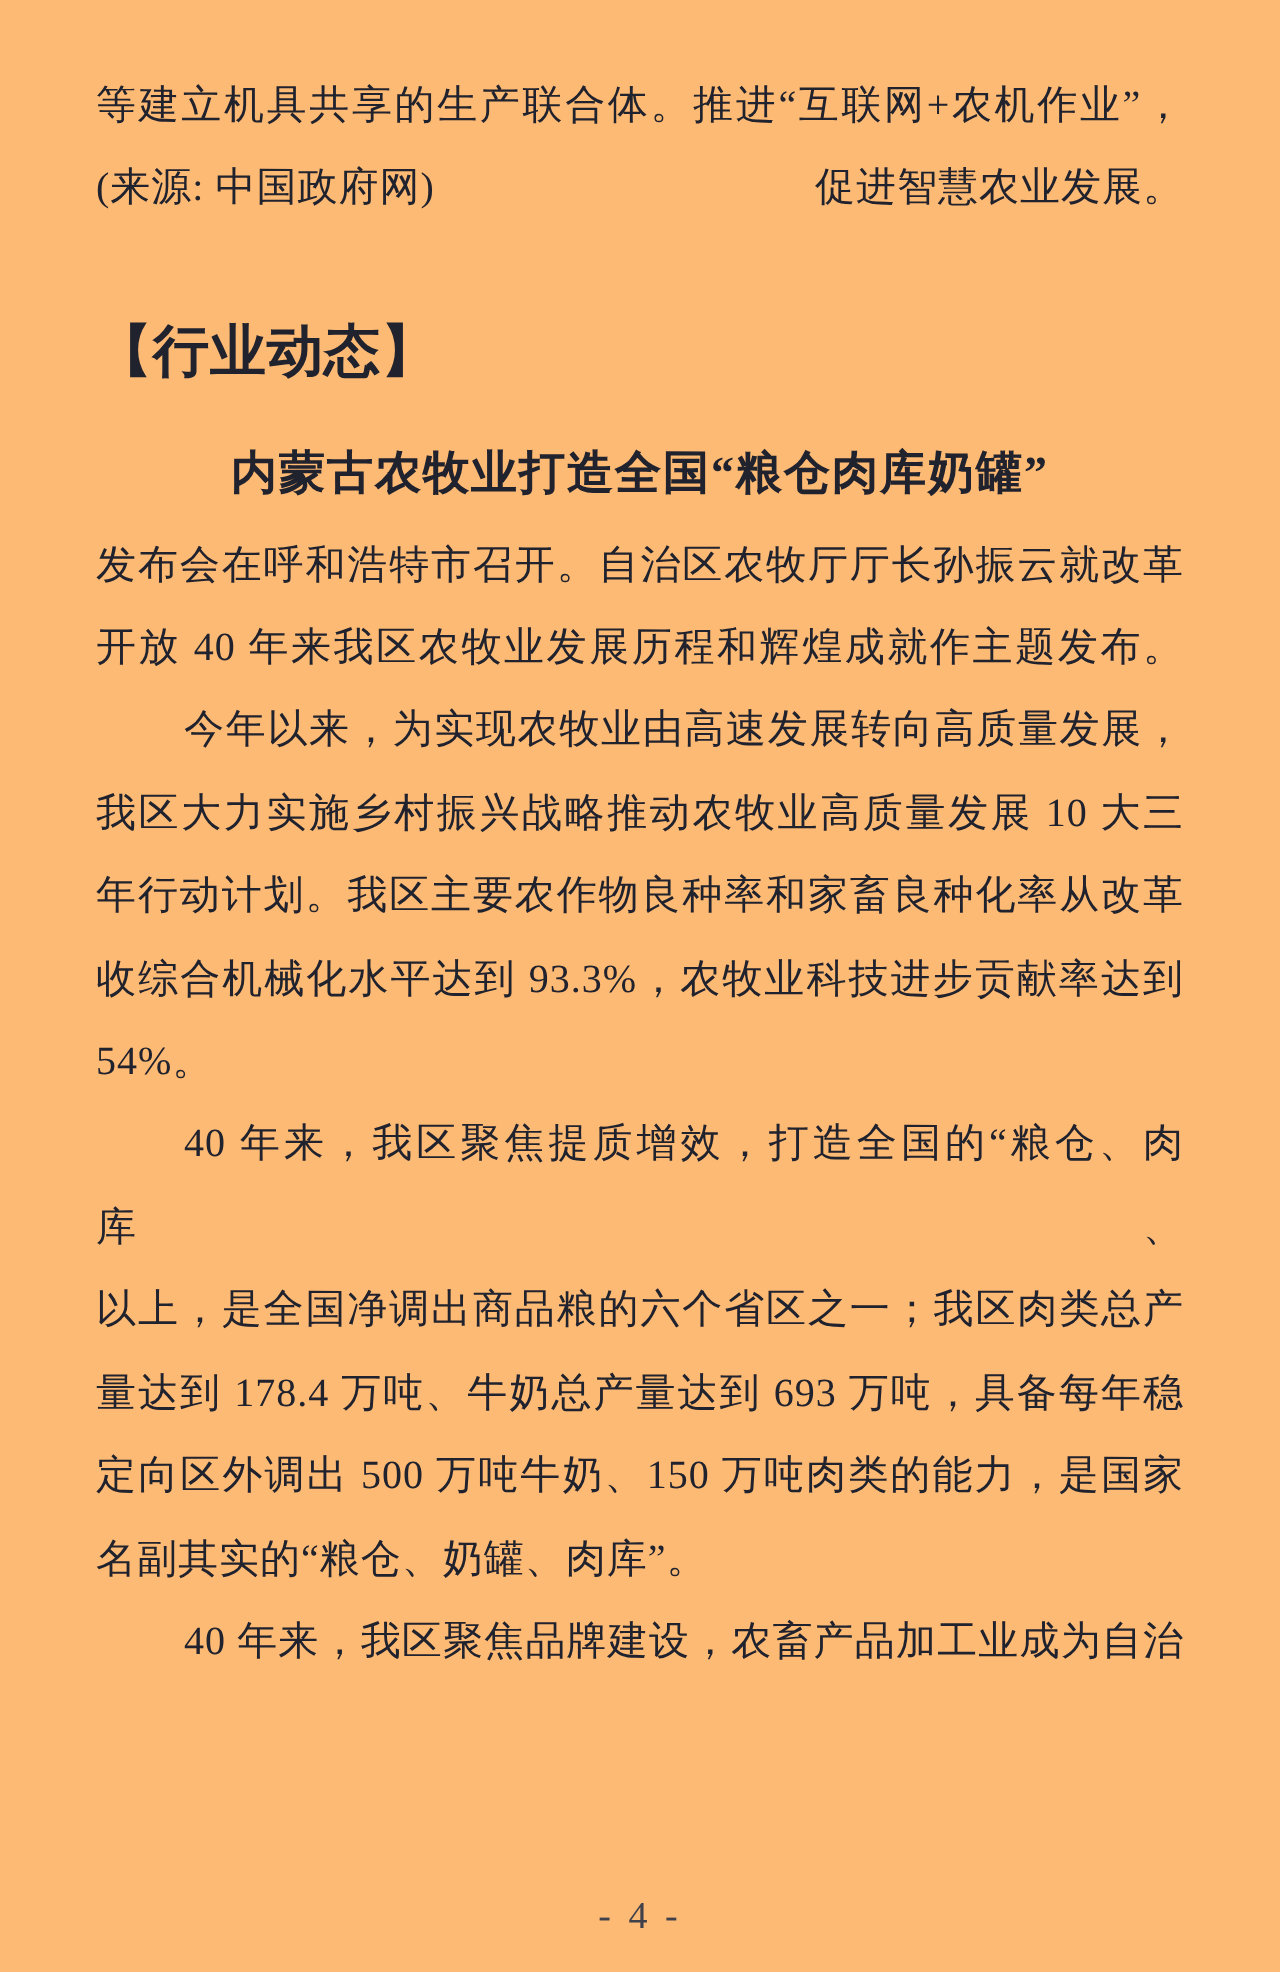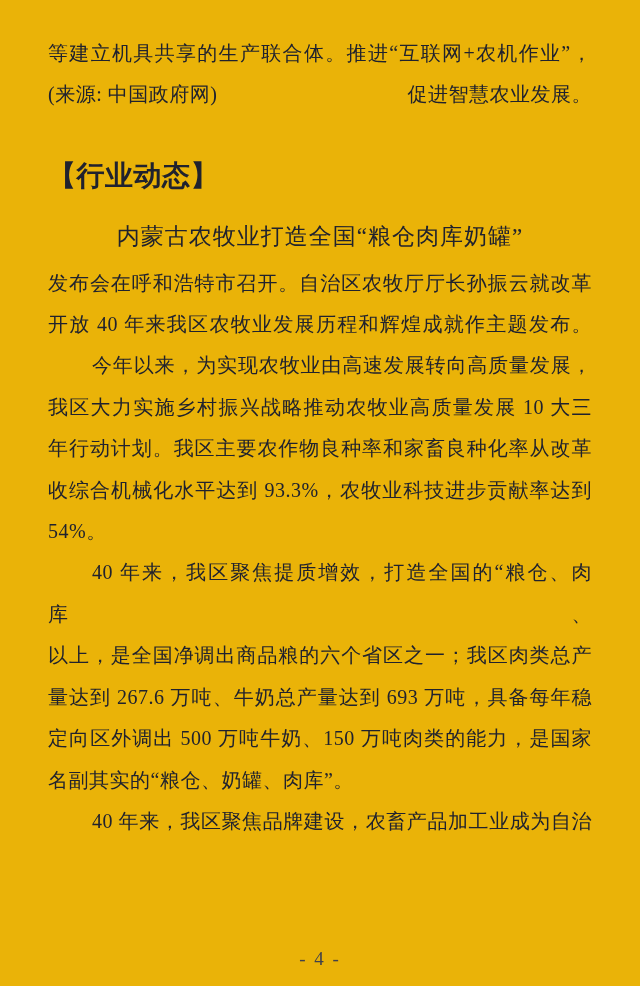--- a/index.html
+++ b/index.html
@@ -4,21 +4,21 @@
 <style>
   html, body {
     margin: 0;
     padding: 0;
     background: #ffffff;
   }
   .page {
     position: relative;
     width: 640px;
     height: 986px;
-    background: #eab308;
+    background: #fdba74;
     overflow: hidden;
     color: #20222e;
     font-family: "Liberation Serif", "DejaVu Serif", serif;
   }
   .content {
     padding: 33px 48px 0 48px;
   }
   .line {
     font-size: 20px;
     line-height: 41.4px;
@@ -39,21 +39,21 @@
   .section-heading {
     font-family: "Liberation Sans", "DejaVu Sans", sans-serif;
     font-weight: bold;
     font-size: 28px;
     line-height: 41.4px;
     margin: 39px 0 0 0;
     letter-spacing: 0.5px;
   }
   .article-title {
     font-size: 23px;
-    font-weight: normal;
+    font-weight: bold;
     line-height: 41.4px;
     text-align: center;
     margin: 20px 0 5px 0;
     letter-spacing: 1px;
   }
   .page-footer {
     position: absolute;
     top: 948px;
     left: 0;
     width: 100%;
@@ -82,21 +82,21 @@
 
     <p class="line fill">发布会在呼和浩特市召开。自治区农牧厅厅长孙振云就改革</p>
     <p class="line fill">开放 40 年来我区农牧业发展历程和辉煌成就作主题发布。</p>
     <p class="line fill indent">今年以来，为实现农牧业由高速发展转向高质量发展，</p>
     <p class="line fill">我区大力实施乡村振兴战略推动农牧业高质量发展 10 大三</p>
     <p class="line fill">年行动计划。我区主要农作物良种率和家畜良种化率从改革</p>
     <p class="line fill">收综合机械化水平达到 93.3%，农牧业科技进步贡献率达到</p>
     <p class="line">54%。</p>
     <p class="line fill indent">40 年来，我区聚焦提质增效，打造全国的“粮仓、肉库、</p>
     <p class="line fill">以上，是全国净调出商品粮的六个省区之一；我区肉类总产</p>
-    <p class="line fill">量达到 267.6 万吨、牛奶总产量达到 693 万吨，具备每年稳</p>
+    <p class="line fill">量达到 178.4 万吨、牛奶总产量达到 693 万吨，具备每年稳</p>
     <p class="line fill">定向区外调出 500 万吨牛奶、150 万吨肉类的能力，是国家</p>
     <p class="line">名副其实的“粮仓、奶罐、肉库”。</p>
     <p class="line fill indent">40 年来，我区聚焦品牌建设，农畜产品加工业成为自治</p>
 
   </div>
 
   <div class="page-footer">- 4 -</div>
 </div>
 
 </body></html>

